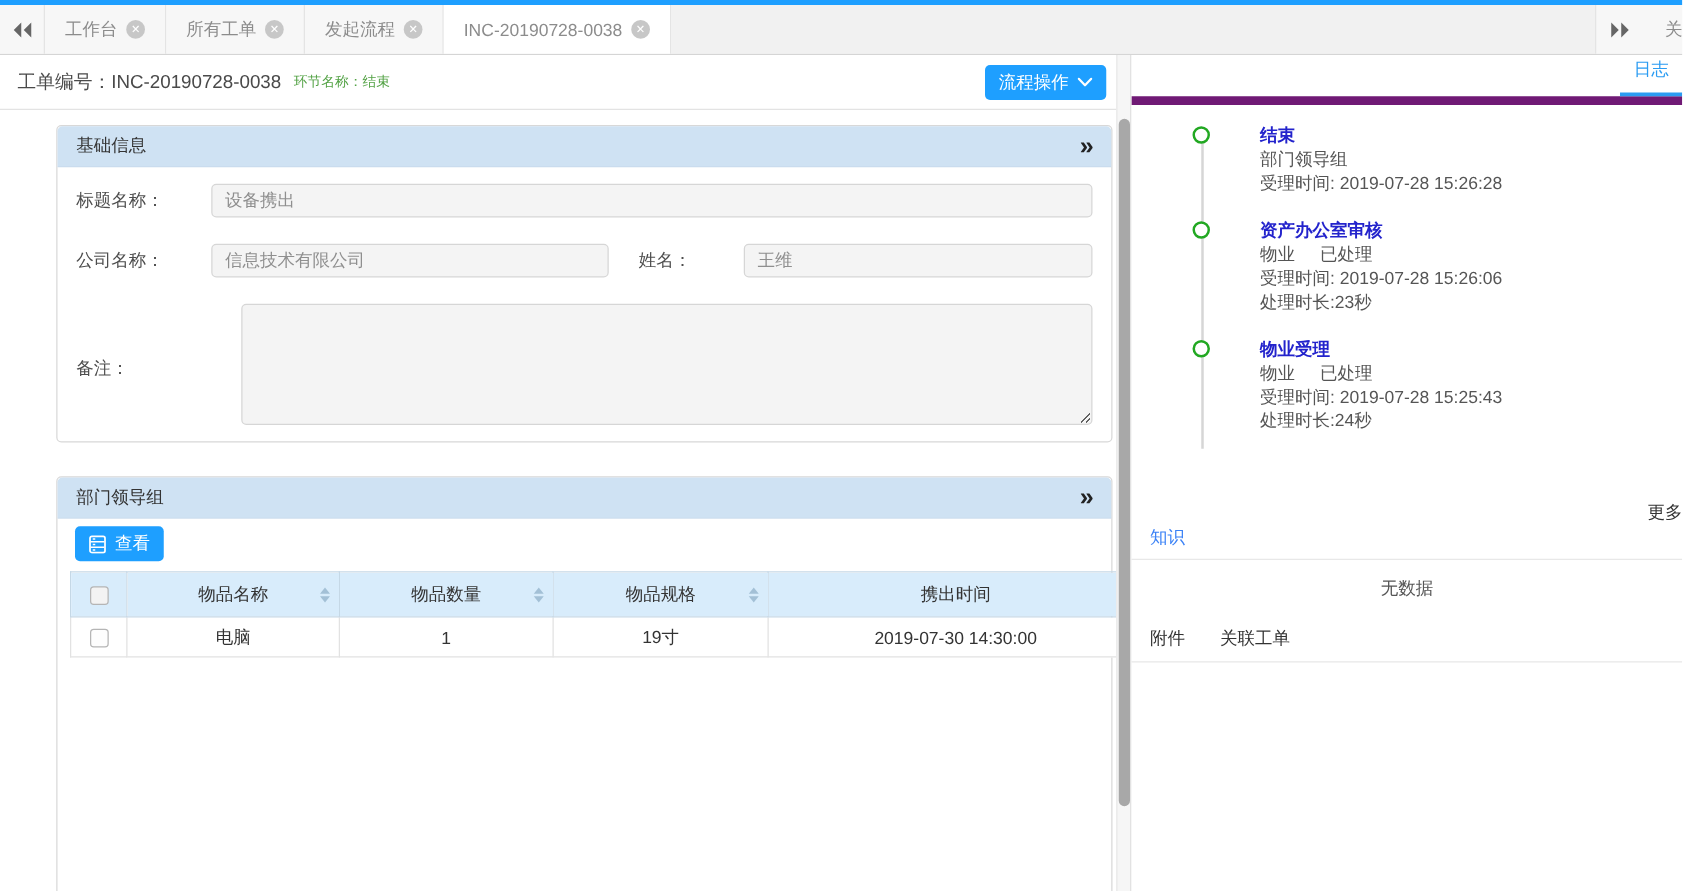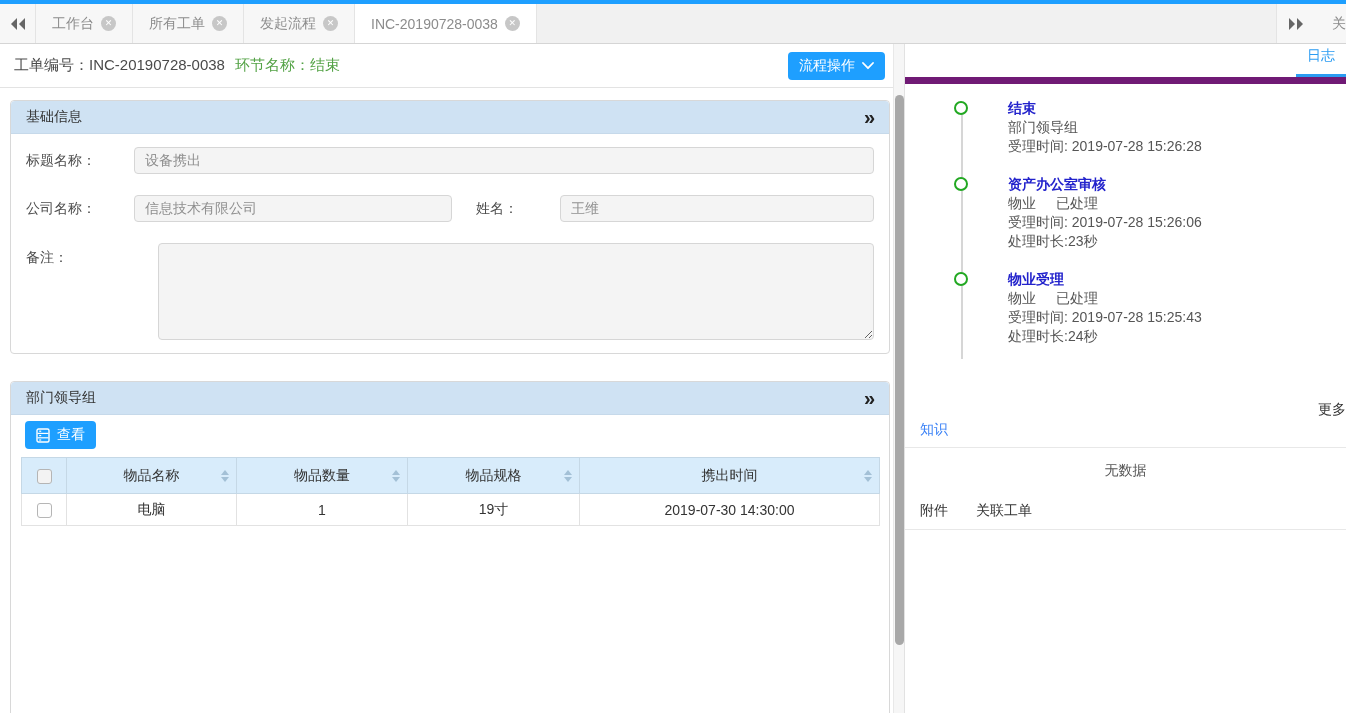--- a/index.html
+++ b/index.html
@@ -18,36 +18,36 @@
   .tab.partial { border-right:none; border-left:none; padding-right:0; overflow:hidden; }
   .tab-close { width:15px; height:15px; border-radius:50%; background:#c7c7c7; color:#fff; font-size:9px; line-height:15px; text-align:center; display:inline-block; }
   .tab-fill { flex:1; background:#f1f1f1; }
 
   
   .workspace { display:flex; height:669px; }
   .main-col { width:893px; display:flex; flex-direction:column; background:#fff; }
 
   .main-header { height:44px; border-bottom:1px solid #e3e3e3; display:flex; align-items:center; padding:0 8px 0 14px; }
   .order-no { font-size:15px; color:#4a4a4a; }
-  .step-name { font-size:15px; color:#53a245; margin-left:10px; }
+  .step-name { font-size:11px; color:#53a245; margin-left:10px; }
   .spacer { flex:1; }
   .btn-primary { background:#1E9FFF; color:#fff; border:none; border-radius:4px; height:28px; padding:0 11px; font-size:14px; display:inline-flex; align-items:center; gap:7px; cursor:pointer; }
 
-  .main-body { flex:1; padding:12px 3px 0 10px; overflow:hidden; }
+  .main-body { flex:1; padding:12px 3px 0 10px; overflow:hidden;margin-left:35px; }
 
   .panel { border:1px solid #d8d8d8; border-radius:4px; background:#fff; }
   .panel + .panel { margin-top:27px; }
   .panel-header { height:33px; background:#cfe2f3; border-bottom:1px solid #c6d9ea; border-radius:4px 4px 0 0; display:flex; align-items:center; justify-content:space-between; padding:0 14px 0 15px; }
   .panel-title { font-size:14px; color:#333; }
   .collapse-ic { font-size:20px; color:#222; line-height:1; cursor:pointer; font-weight:bold; }
 
   .panel-body { padding:7px 15px 13px 15px; }
   .f-row { display:flex; align-items:center; margin-top:6px; }
   .f-row + .f-row { margin-top:21px; }
-  .f-row.top { align-items:flex-start;gap:24px; }
+  .f-row.top { align-items:center;gap:24px; }
   .f-label { width:108px; min-width:108px; font-size:14px; color:#4d4d4d; }
   .f-label.pt { padding-top:6px; }
   .f-input { height:27px; background:#f4f4f4; border:1px solid #d6d6d6; border-radius:4px; color:#8f8f8f; font-size:14px; padding:0 10px; font-family:"Liberation Sans", sans-serif; }
   .grow { flex:1; }
   .w318 { width:318px; }
   .lbl2 { width:108px; min-width:108px; padding-left:24px; }
   .f-textarea { flex:1; height:97px; background:#f4f4f4; border:1px solid #d6d6d6; border-radius:4px; resize:both; font-family:"Liberation Sans", sans-serif; font-size:14px; color:#555; padding:6px 10px; }
 
   .panel2-body { padding:3px 15px 15px 10px; }
   .btn-view { margin-left:4px; margin-top:3px; }

